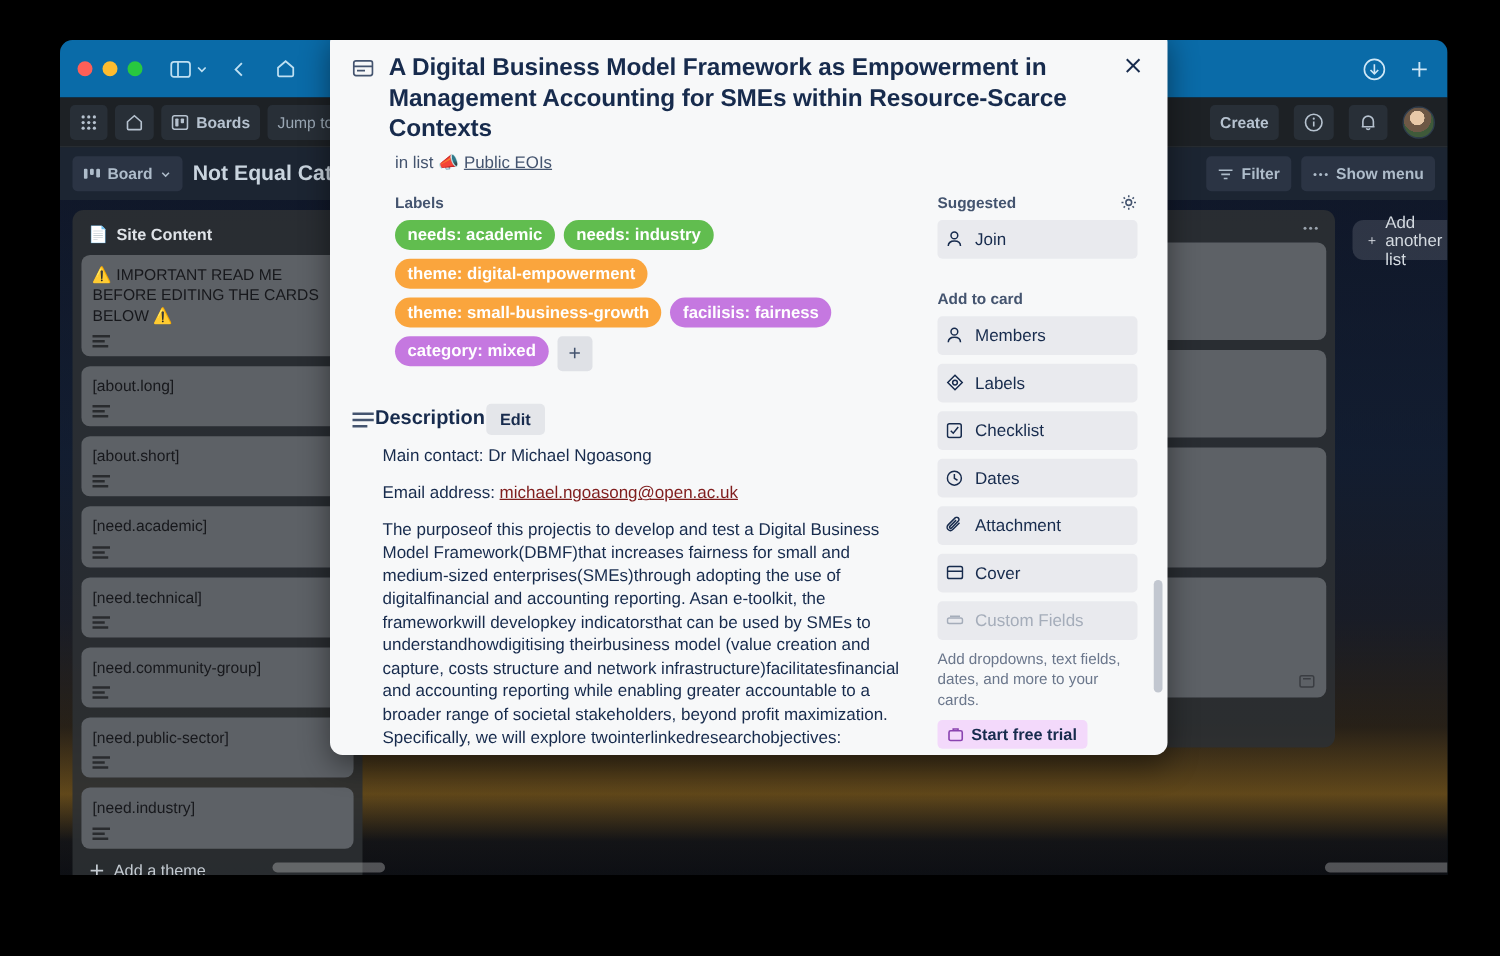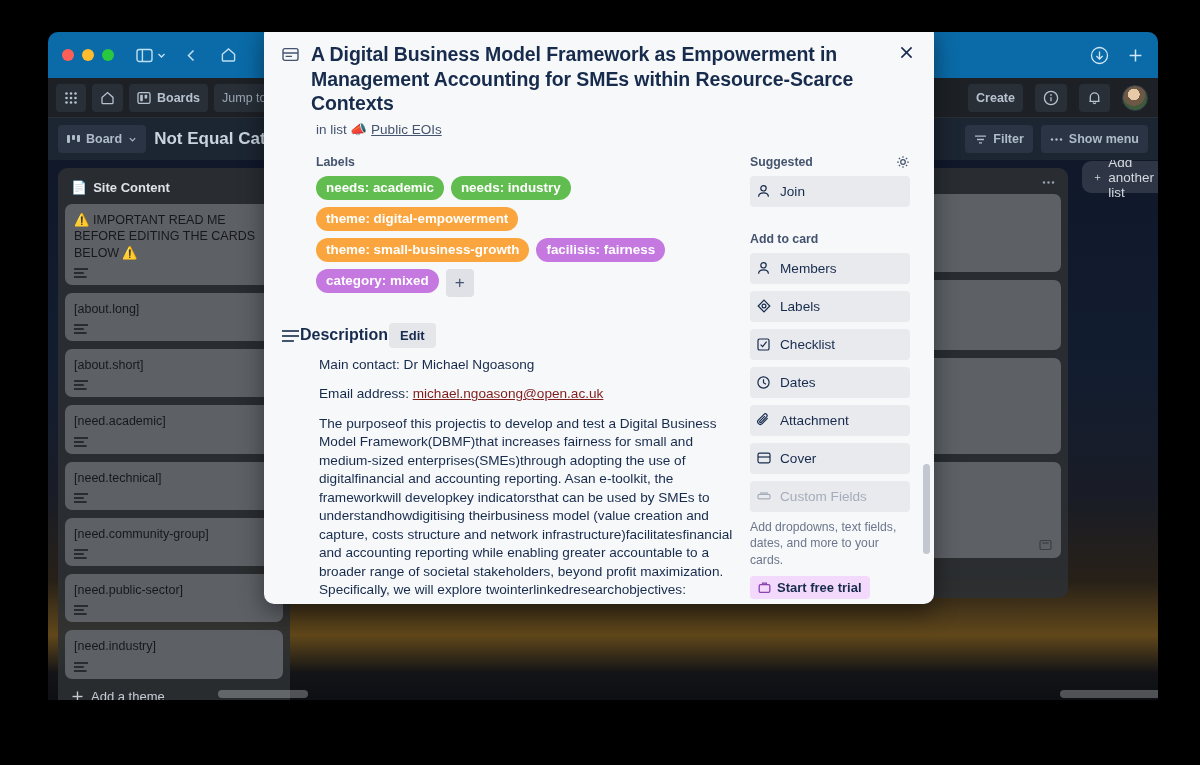--- a/index.html
+++ b/index.html
@@ -138,21 +138,21 @@
       linear-gradient(#5c6066,#5c6066) 0 0/100% 2px no-repeat,
       linear-gradient(#5c6066,#5c6066) 0 4px/70% 2px no-repeat,
       linear-gradient(#5c6066,#5c6066) 0 8px/90% 2px no-repeat;
     filter: brightness(.45);
   }
   .add-card {
     display: flex; align-items: center; gap: 7px; color: #c4cbd2;
     font-size: 13px; padding: 7px 6px 10px; cursor: pointer;
   }
   .add-list {
-    position: absolute; top: 1px; height: 32px; border-radius: 9px;
+    position: absolute; top: 16px; height: 32px; border-radius: 9px;
     background: #ffffff21; color: #d4dae0; font-size: 13.5px;
     display: flex; align-items: center; gap: 7px; padding: 0 12px; cursor: pointer;
   }
   .hscroll {
     position: absolute; left: 0; right: 0; bottom: 2px; height: 8px;
   }
   .hscroll i {
     position: absolute; height: 8px; border-radius: 4px; background: #ffffff47;
   }
 
@@ -208,21 +208,21 @@
       linear-gradient(#44546f,#44546f) 0 0/100% 2px no-repeat,
       linear-gradient(#44546f,#44546f) 0 5px/100% 2px no-repeat,
       linear-gradient(#44546f,#44546f) 0 10px/70% 2px no-repeat;
     flex: 0 0 auto;
   }
   .desc-title { font-size: 16px; font-weight: 700; color: #172b4d; }
   .edit-btn {
     background: #e4e6ea; color: #172b4d; font-size: 13px; font-weight: 600;
     border-radius: 4px; padding: 5px 11px; cursor: pointer;
   }
-  .desc-body { margin-left: 37px; color: #172b4d; font-size: 13.6px; line-height: 1.36; }
+  .desc-body { margin-left: 24px; color: #172b4d; font-size: 13.6px; line-height: 1.36; }
   .desc-body p { margin-bottom: 11px; }
   .desc-body a { color: #7f1d1d; text-decoration: underline; }
 
   
   .side-head {
     font-size: 12.3px; font-weight: 700; color: #44546f;
     display: flex; align-items: center; justify-content: space-between;
     margin-bottom: 7px;
   }
   .gear { color: #44546f; cursor: pointer; display:flex; }

